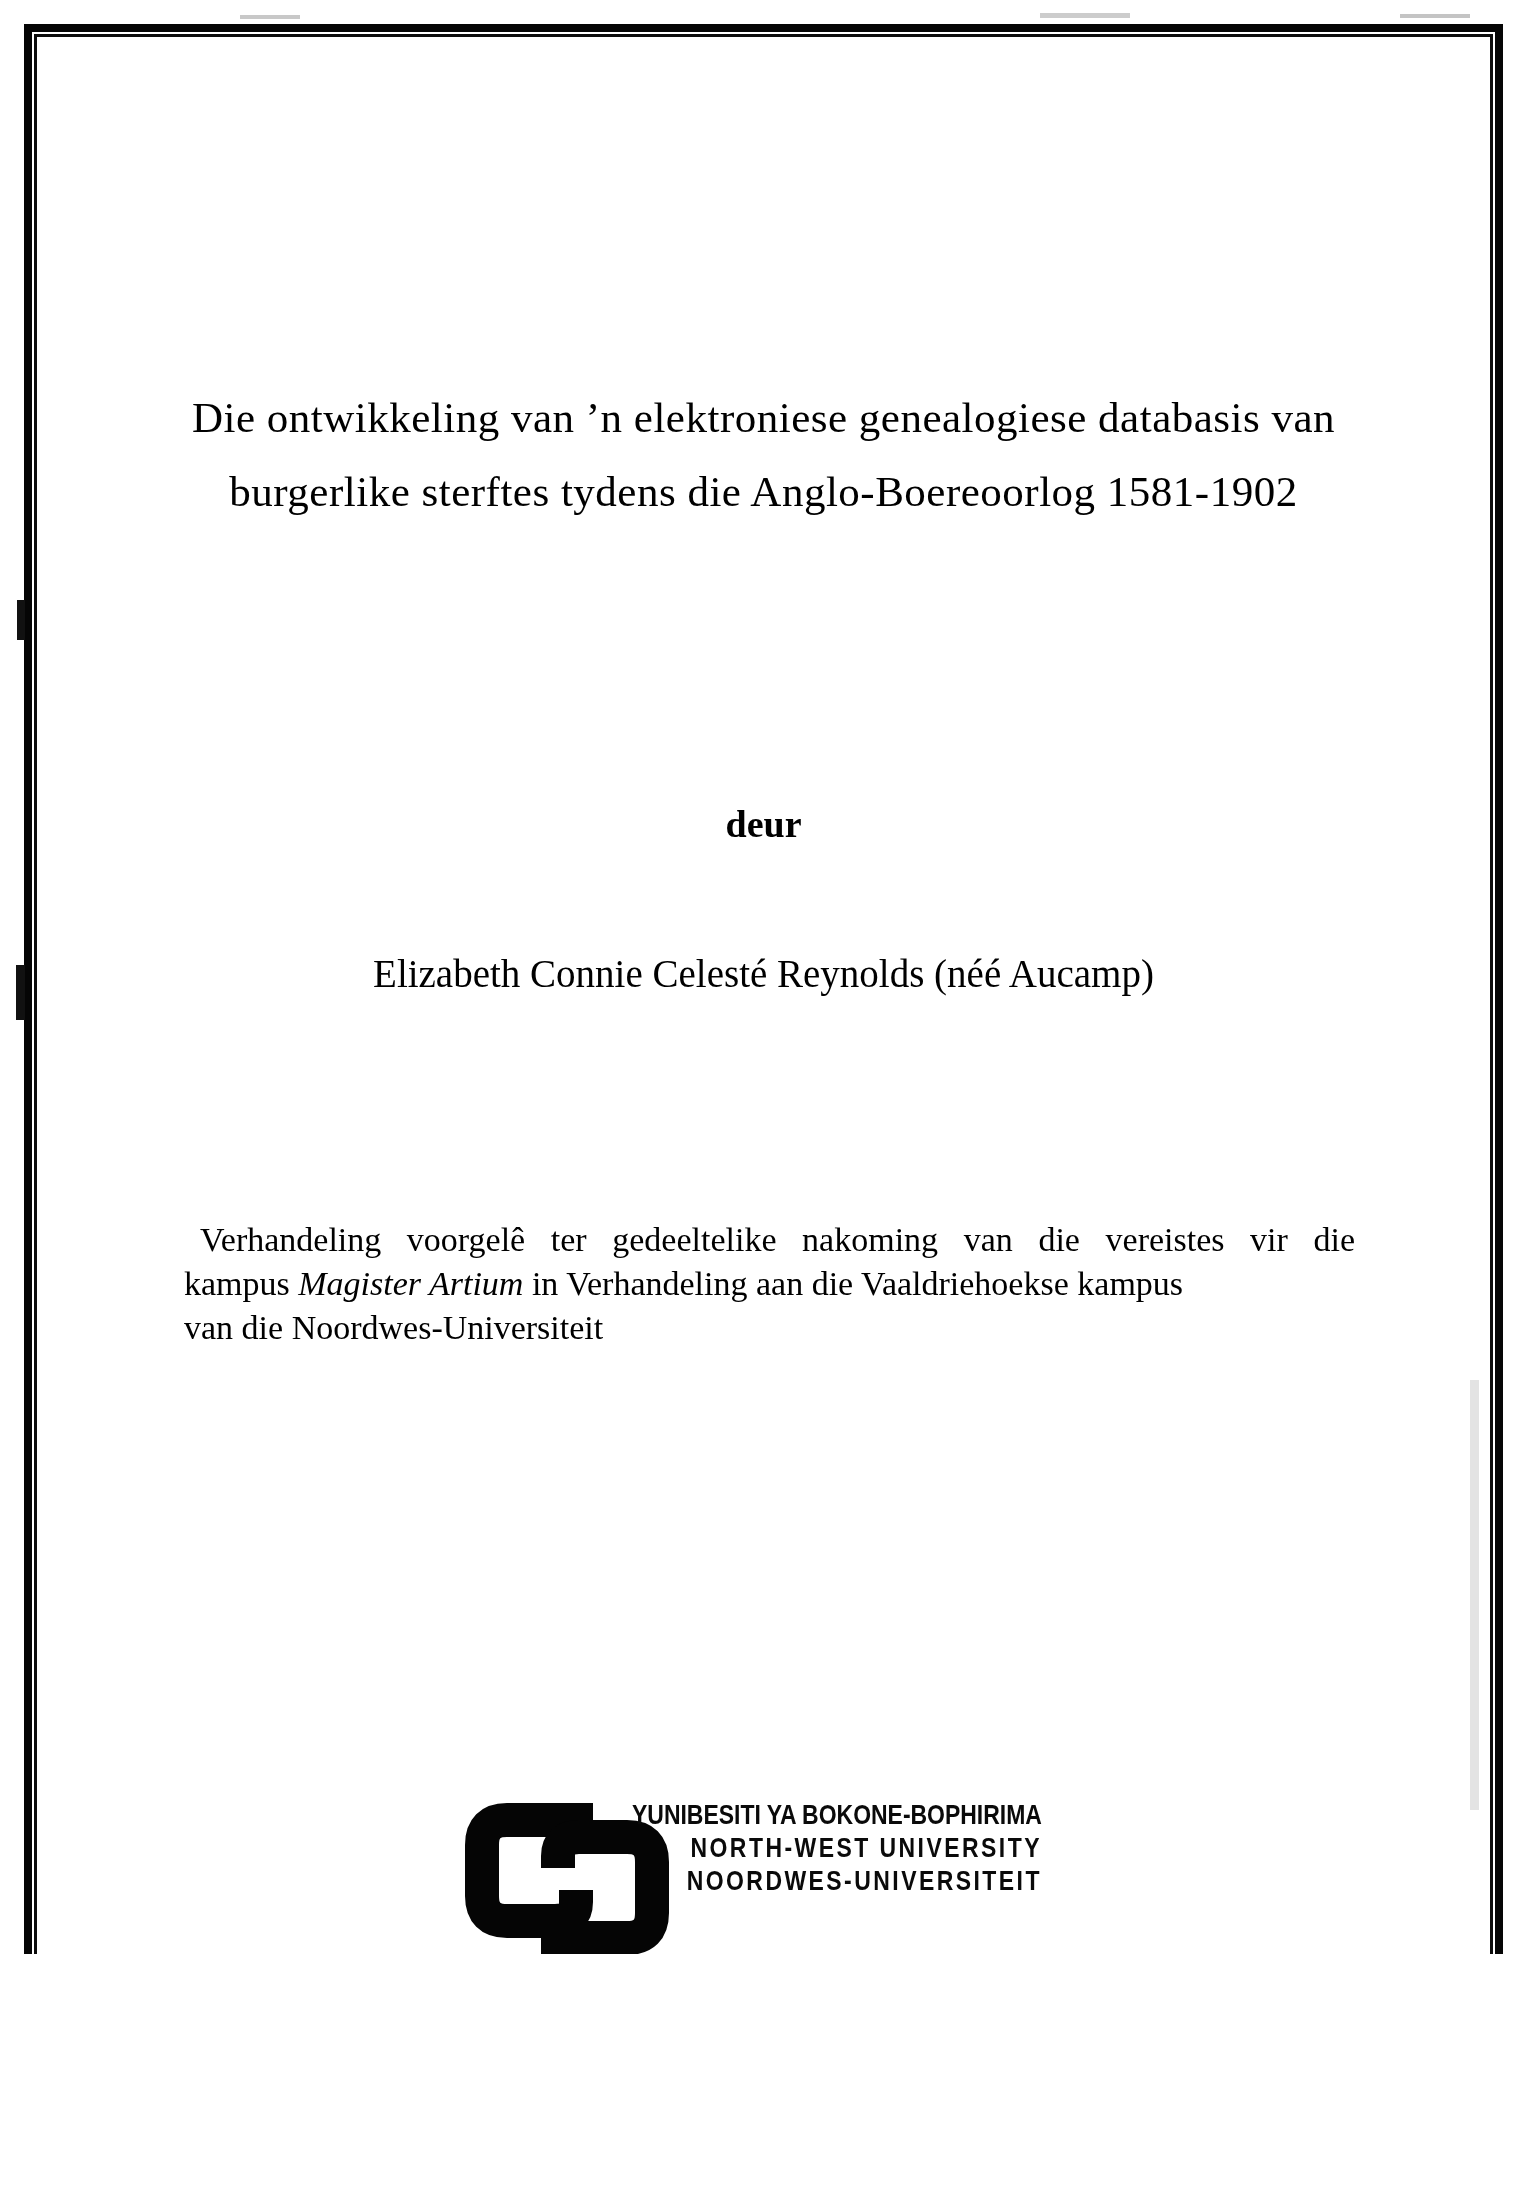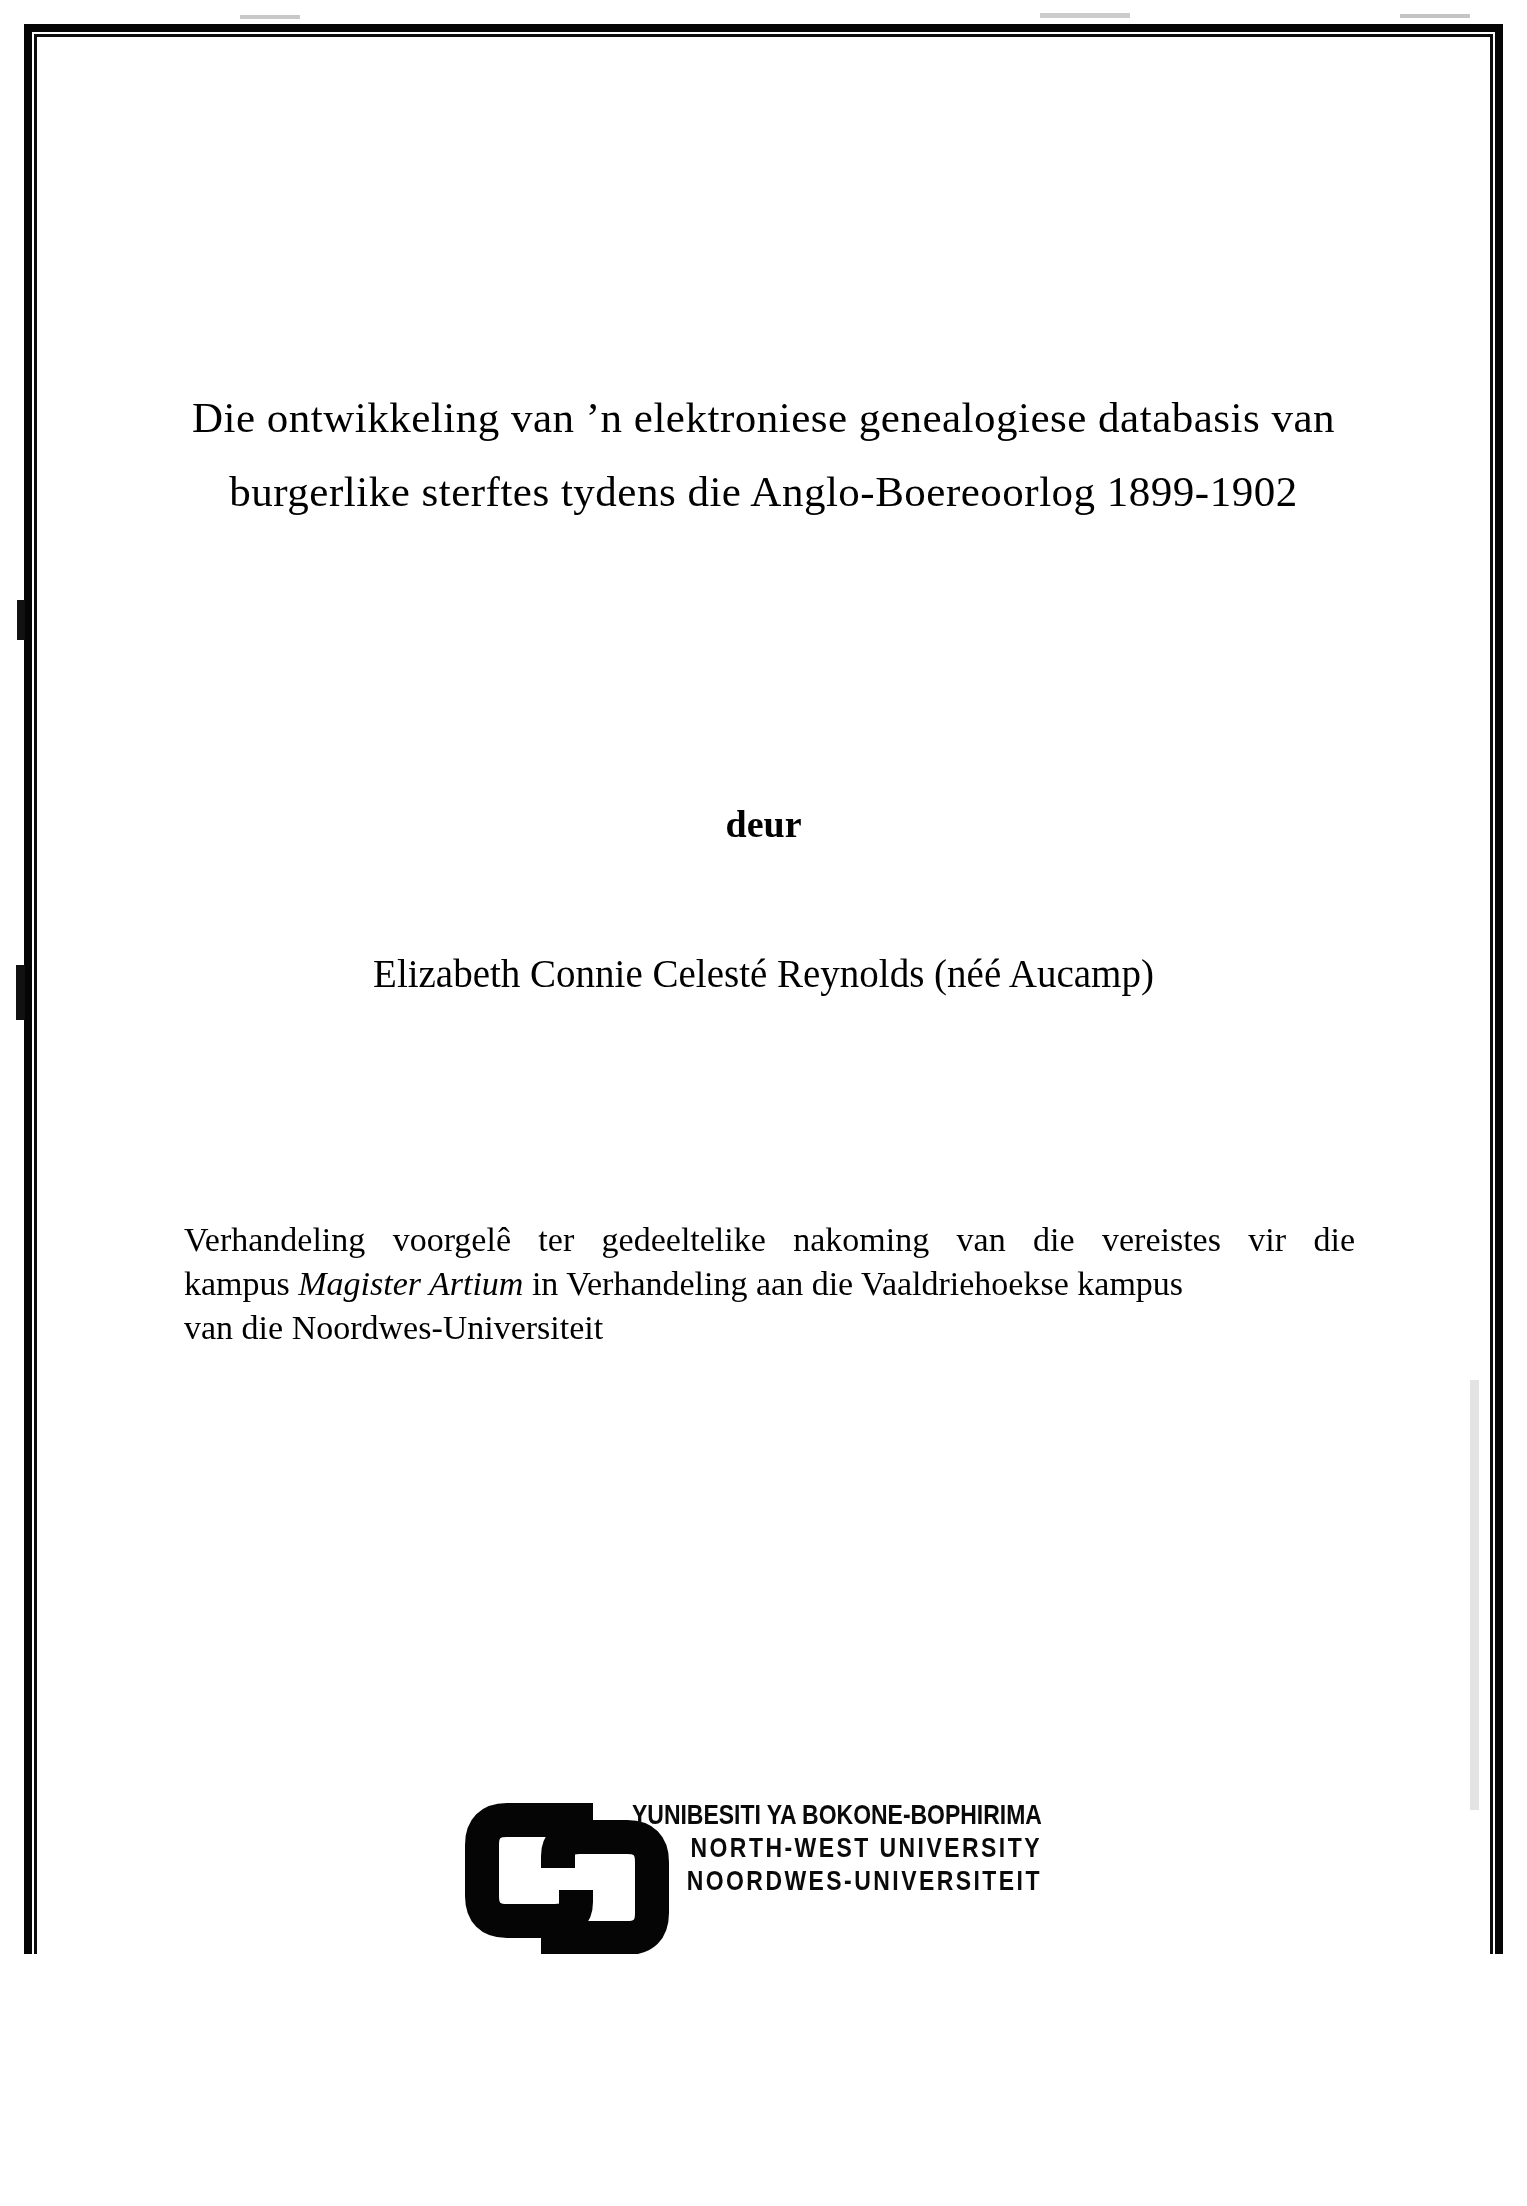--- a/index.html
+++ b/index.html
@@ -50,20 +50,21 @@
   .submission {
     position: absolute;
     left: 184px; right: 172px; top: 1218px;
     font-size: 34px;
     line-height: 44px;
     text-align: left;
   }
   .submission .just {
     text-align: justify;
     text-align-last: justify;
+    margin-left: 16px;
   }
   .supervisor-block {
     position: absolute;
     left: 184px; top: 1645px;
     font-size: 34px;
     line-height: 43px;
   }
   .logo {
     position: absolute;
     left: 465px; top: 1796px;
@@ -103,21 +104,21 @@
 <body>
 
 <div class="page">
 
   <div class="frame">
     <div class="frame-inner"></div>
   </div>
 
   <div class="title">
     <div>Die ontwikkeling van ’n elektroniese genealogiese databasis van</div>
-    <div>burgerlike sterftes tydens die Anglo-Boereoorlog 1899-1902</div>
+    <div>burgerlike sterftes tydens die Anglo-Boereoorlog 1581-1902</div>
   </div>
 
   <div class="byline">deur</div>
 
   <div class="author">Elizabeth Connie Celesté Reynolds (néé Aucamp)</div>
 
   <div class="submission">
     <div class="just">Verhandeling voorgelê ter gedeeltelike nakoming van die vereistes vir die</div>
     <div><span>kampus </span><i>Magister Artium</i><span> in Verhandeling aan die Vaaldriehoekse kampus</span></div>
     <div>van die Noordwes-Universiteit</div>

